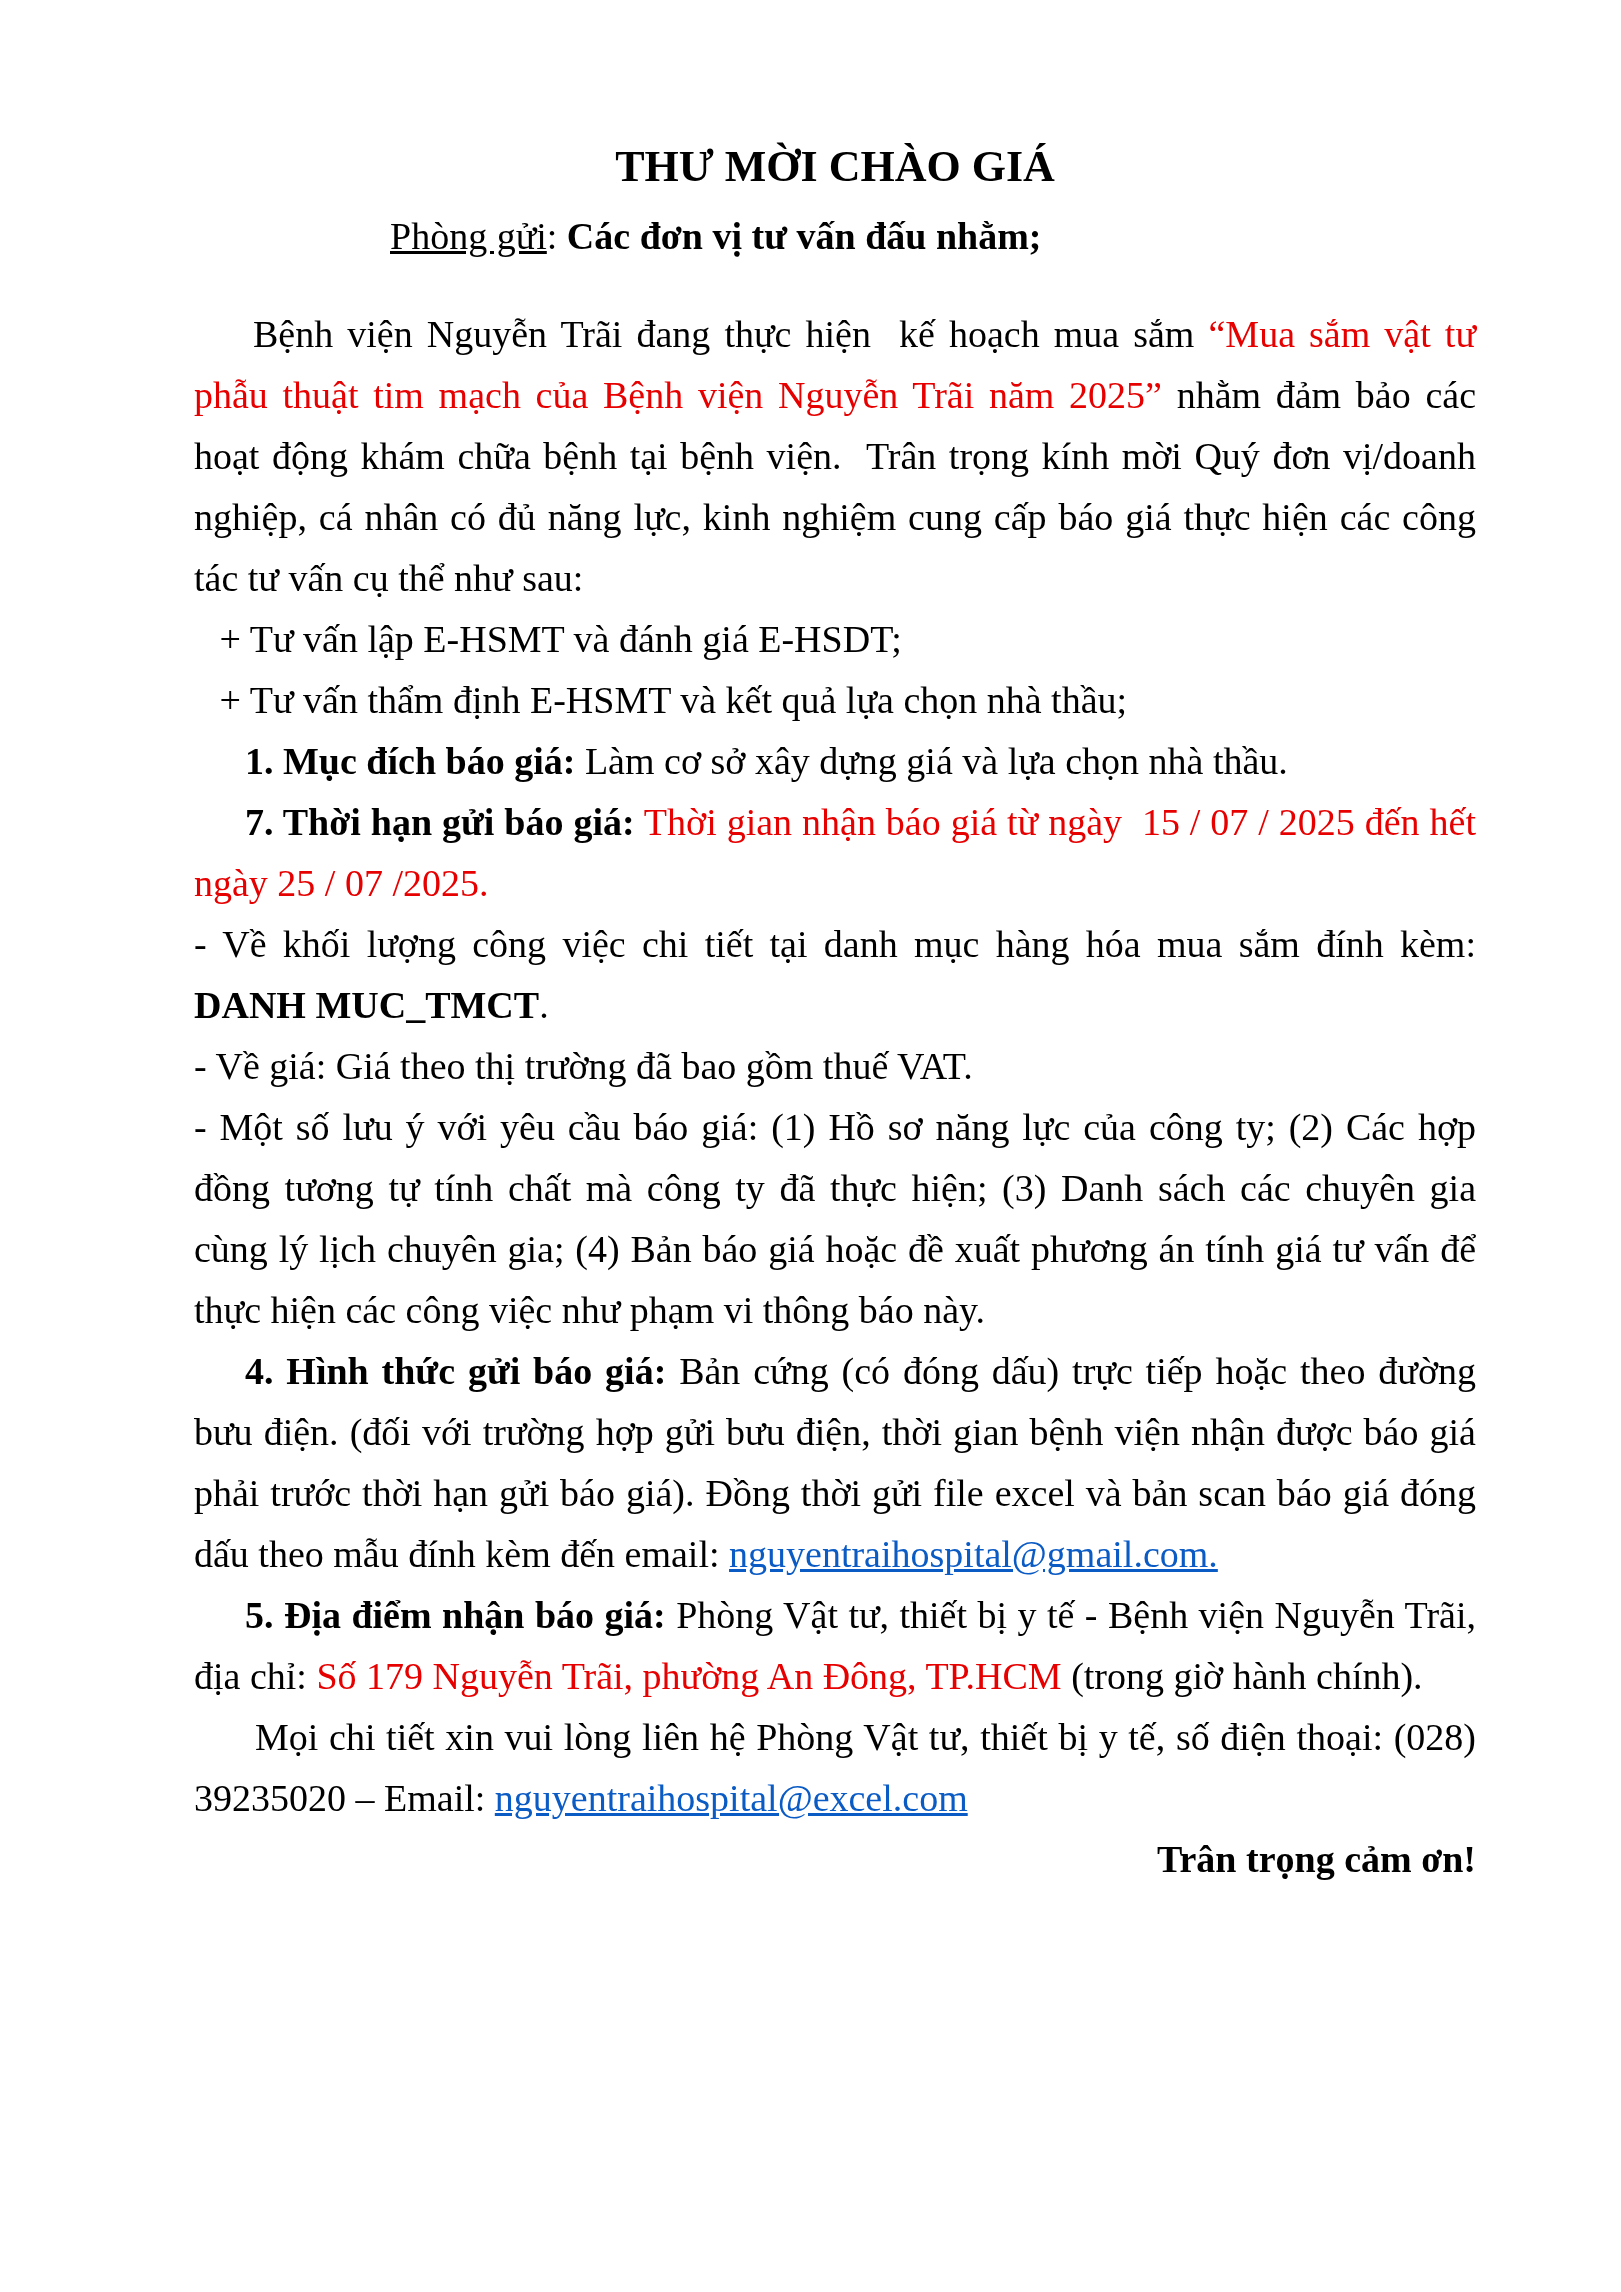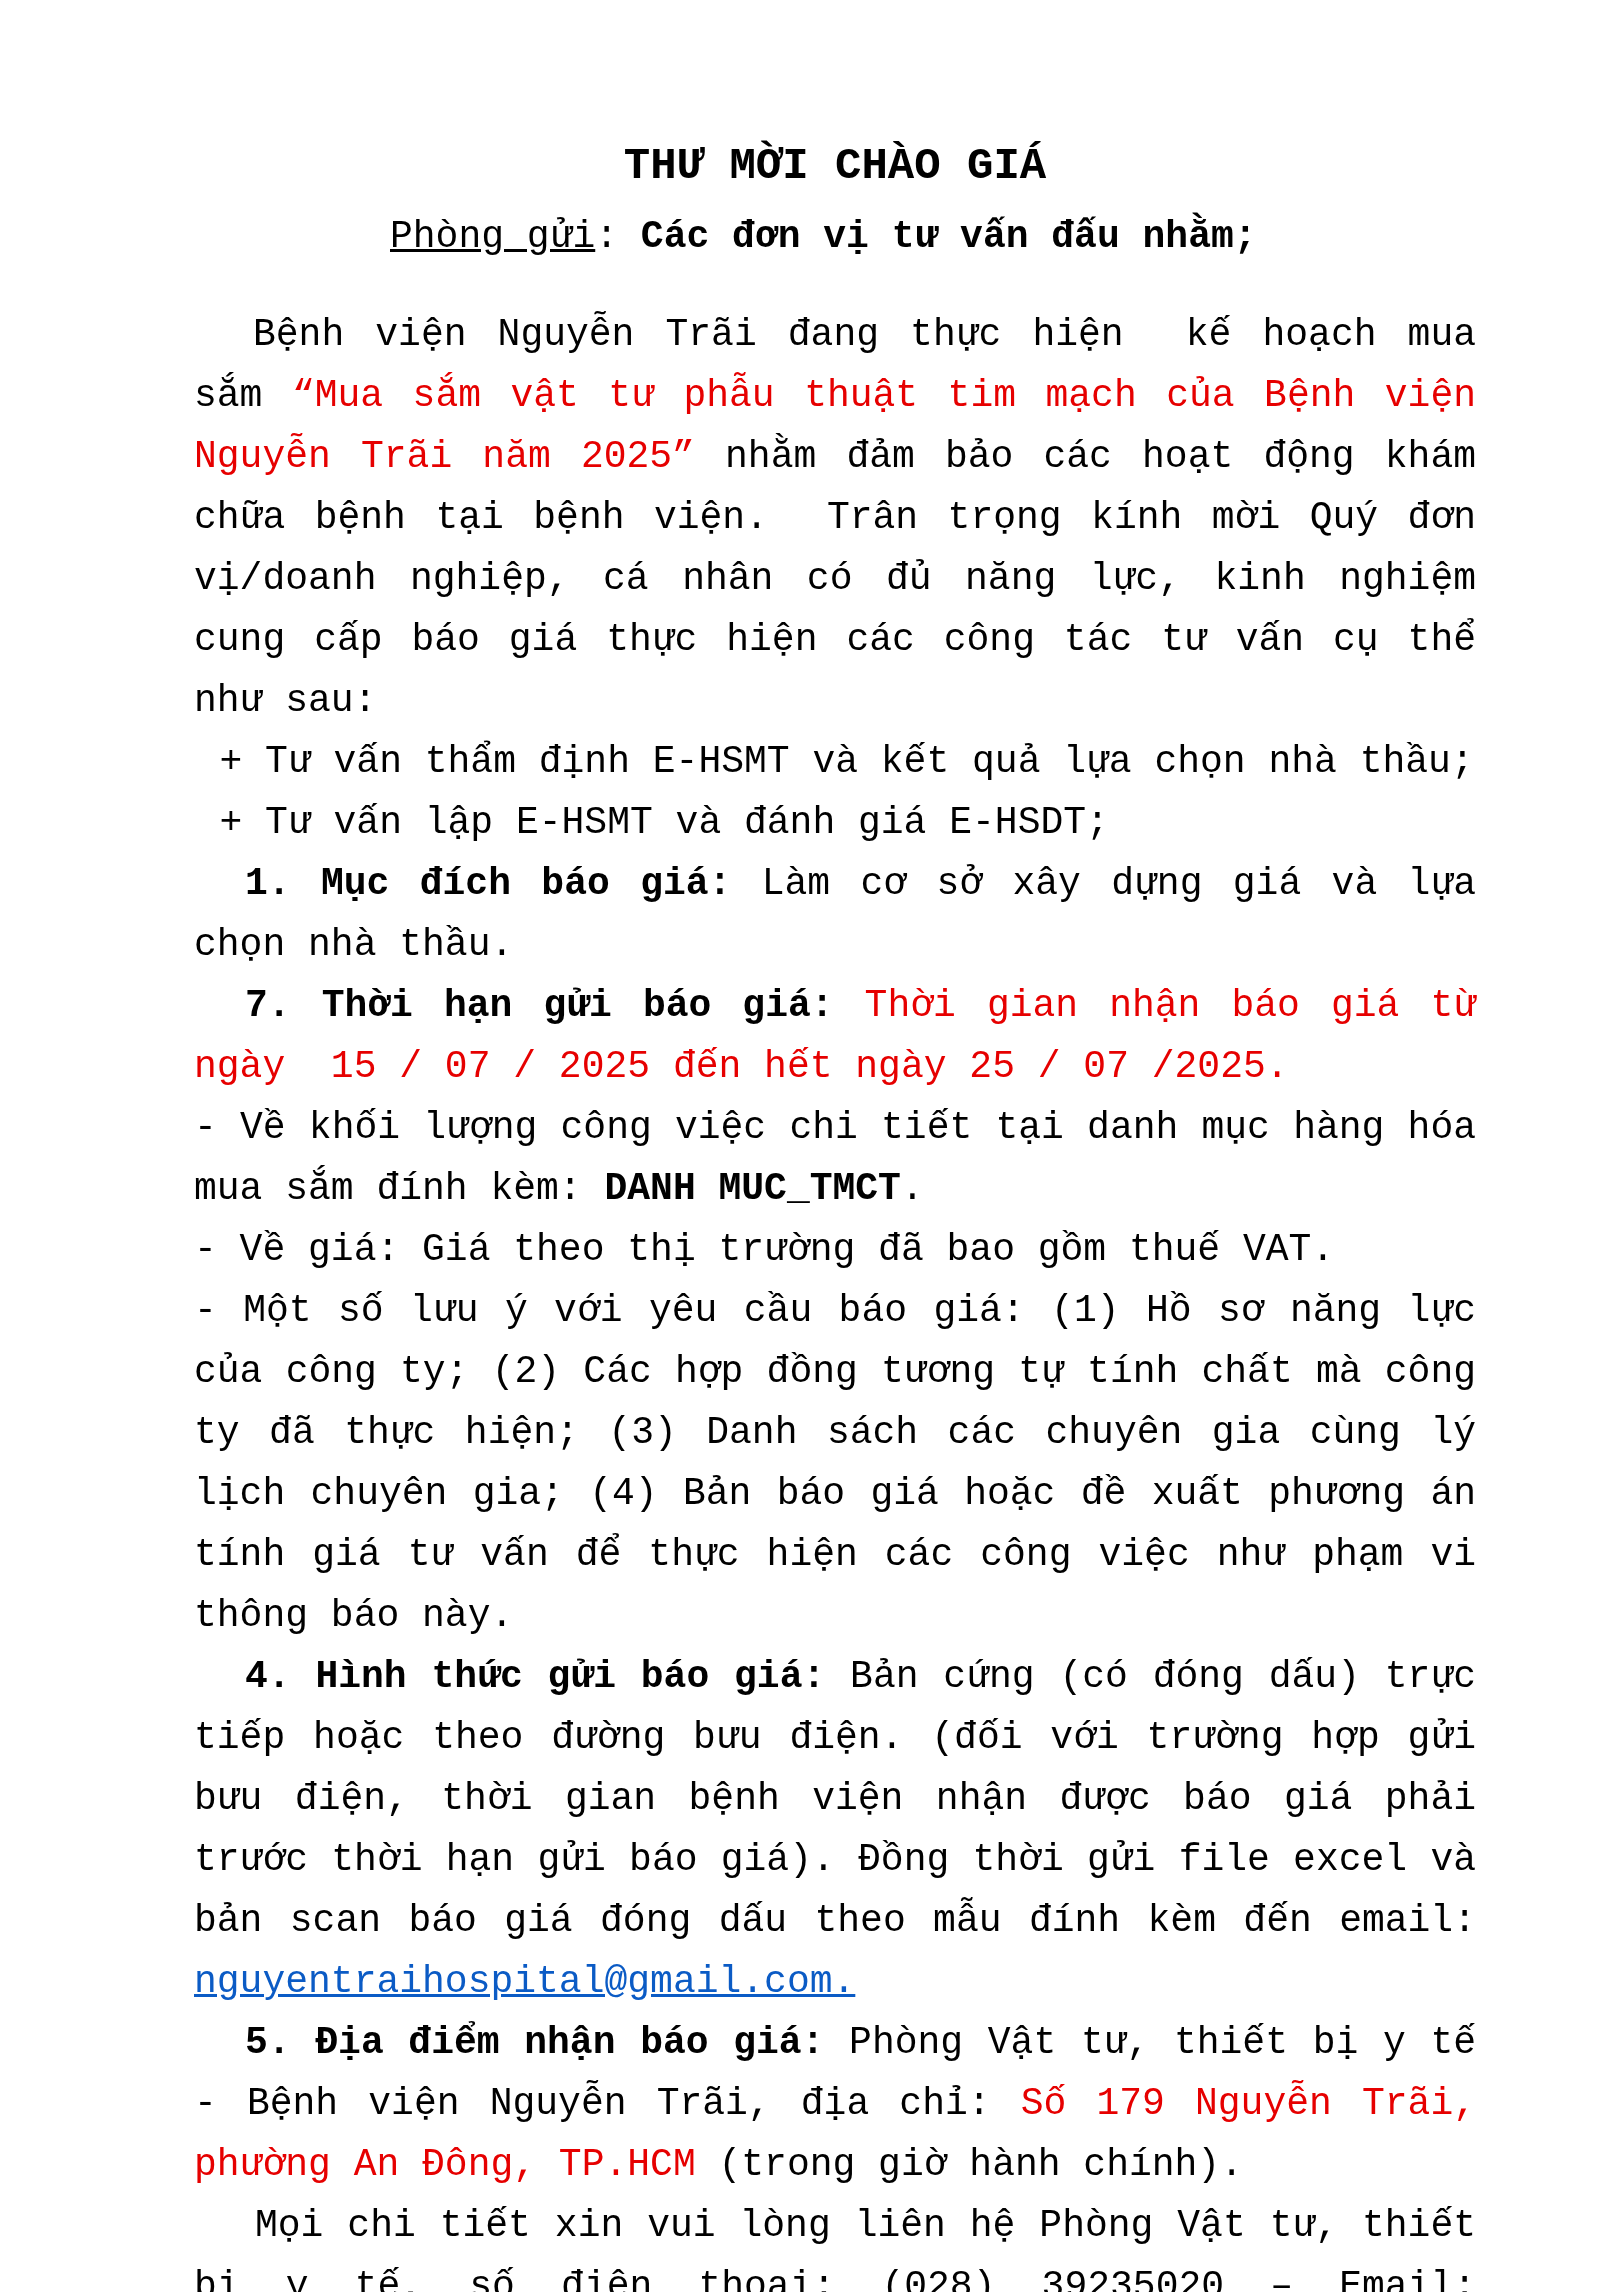--- a/index.html
+++ b/index.html
@@ -2,21 +2,21 @@
 <html lang="vi" style="--page-bg: #ffffff; --text: #000000; --red: #e60000; --link: #0b5bc5;"><head>
 <meta charset="utf-8">
 <style>
   html, body { margin: 0; padding: 0; background: #888; }
   .page {
     position: relative;
     width: 1621px;
     height: 2293px;
     margin: 0 auto;
     background: var(--page-bg, #ffffff);
-    font-family: Liberation Mono, monospace;
+    font-family: Liberation Serif, serif;
     font-size: 38px;
     line-height: 61px;
     color: var(--text, #000000);
     overflow: hidden;
   }
   .content {
     position: absolute;
     left: 194px;
     top: 135px;
     width: 1282px;
@@ -59,22 +59,22 @@
 
 <div class="page">
   <div class="content">
 
     <h1 class="doc-title">THƯ MỜI CHÀO GIÁ</h1>
 
     <p class="salutation"><span class="ul">Phòng gửi</span><span>: </span><span class="recipient">Các đơn vị tư vấn đấu nhằm;</span></p>
 
     <p class="body intro"><span>Bệnh viện Nguyễn Trãi đang thực hiện  kế hoạch mua sắm </span><span class="red">“Mua sắm vật tư phẫu thuật tim mạch của Bệnh viện Nguyễn Trãi năm 2025”</span><span> nhằm đảm bảo các hoạt động khám chữa bệnh tại bệnh viện.  Trân trọng kính mời Quý đơn vị/doanh nghiệp, cá nhân có đủ năng lực, kinh nghiệm cung cấp báo giá thực hiện các công tác tư vấn cụ thể như sau:</span></p>
 
+    <p class="body bullet">+ Tư vấn lập E-HSMT và đánh giá E-HSDT;</p>
     <p class="body bullet">+ Tư vấn thẩm định E-HSMT và kết quả lựa chọn nhà thầu;</p>
-    <p class="body bullet">+ Tư vấn lập E-HSMT và đánh giá E-HSDT;</p>
 
     <p class="body numbered"><span class="bold">1. Mục đích báo giá:</span><span> Làm cơ sở xây dựng giá và lựa chọn nhà thầu.</span></p>
 
     <p class="body numbered"><span class="bold">7. Thời hạn gửi báo giá:</span><span class="red"> Thời gian nhận báo giá từ ngày  15 / 07 / 2025 đến hết ngày 25 / 07 /2025.</span></p>
 
 
     <p class="body req"><span>- Về khối lượng công việc chi tiết tại danh mục hàng hóa mua sắm đính kèm: </span><span class="bold">DANH MUC_TMCT</span><span>.</span></p>
 
     <p class="body req">- Về giá: Giá theo thị trường đã bao gồm thuế VAT.</p>
 

